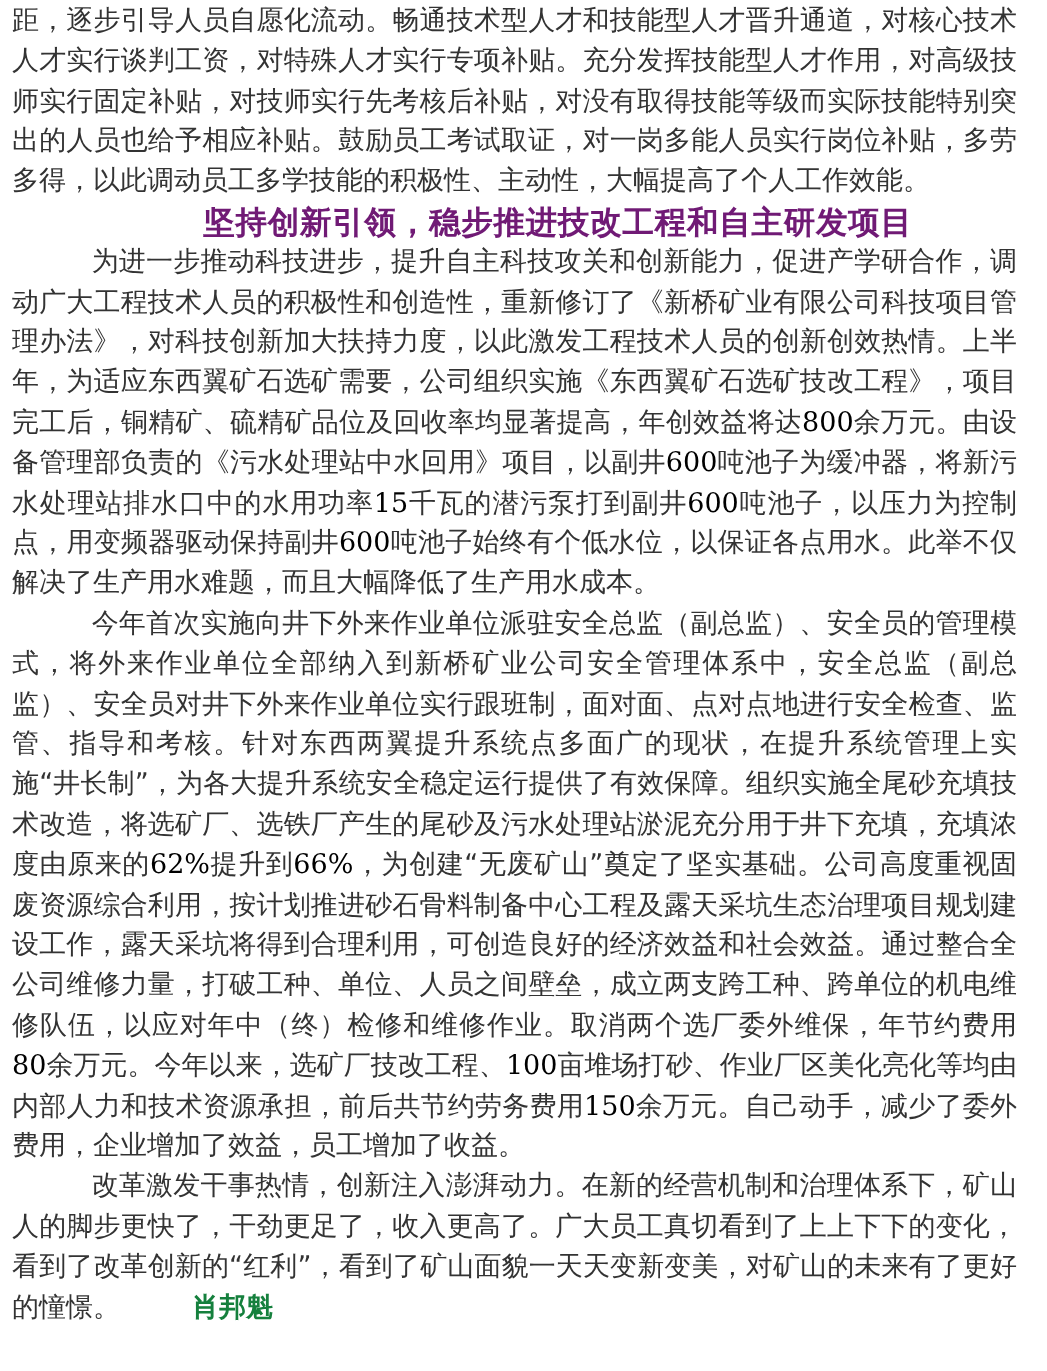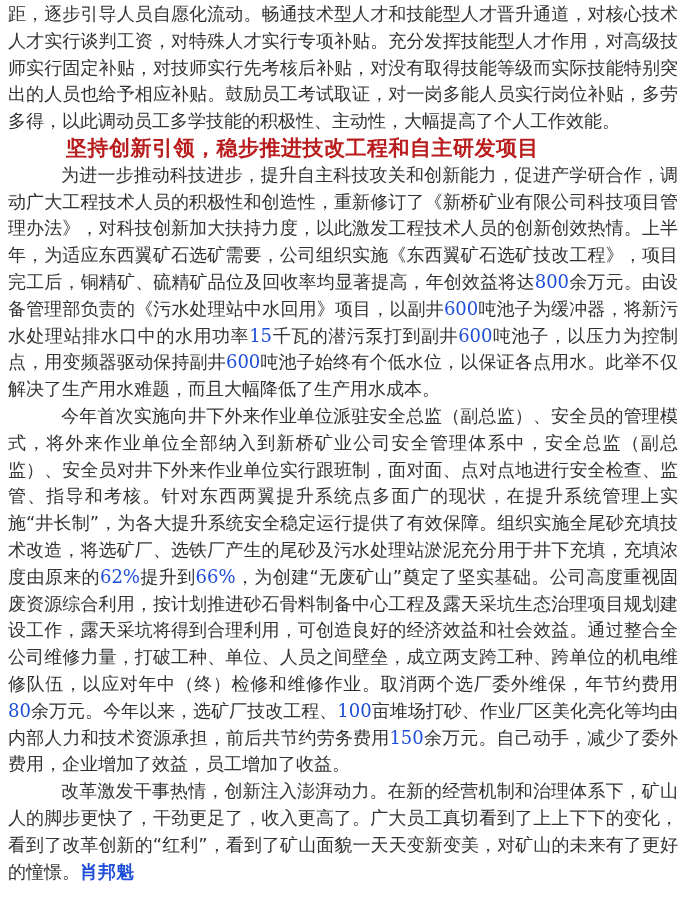--- a/index.html
+++ b/index.html
@@ -27,33 +27,34 @@
     margin: 0;
     text-indent: 2.95em;
   }
   .para.no-indent {
     text-indent: 0;
   }
   .heading {
     margin: 0 0 0 58px;
     font-size: 21px;
     font-weight: 700;
-    color: #b91c1c;
+    color: #701a75;
     line-height: 26.8px;
-    text-align: left;
+    text-align: center;
     text-indent: 0;
     letter-spacing: 0.5px;
   }
   .num {
-    color: #1d4ed8;
+    color: #000000;
     font-family: "DejaVu Serif", serif;
   }
   .author {
     font-weight: 700;
-    color: #1d4ed8;
+    color: #15803d;
+    margin-left: 48px;
   }
 </style>
 </head>
 <body>
 
 <main class="doc" id="doc">
     <p class="para no-indent"><span class="txt">距，逐步引导人员自愿化流动。畅通技术型人才和技能型人才晋升通道，对核心技术人才实行谈判工资，对特殊人才实行专项补贴。充分发挥技能型人才作用，对高级技师实行固定补贴，对技师实行先考核后补贴，对没有取得技能等级而实际技能特别突出的人员也给予相应补贴。鼓励员工考试取证，对一岗多能人员实行岗位补贴，多劳多得，以此调动员工多学技能的积极性、主动性，大幅提高了个人工作效能。</span></p>
     <h2 class="heading">坚持创新引领，稳步推进技改工程和自主研发项目</h2>
     <p class="para"><span class="txt">为进一步推动科技进步，提升自主科技攻关和创新能力，促进产学研合作，调动广大工程技术人员的积极性和创造性，重新修订了《新桥矿业有限公司科技项目管理办法》，对科技创新加大扶持力度，以此激发工程技术人员的创新创效热情。上半年，为适应东西翼矿石选矿需要，公司组织实施《东西翼矿石选矿技改工程》，项目完工后，铜精矿、硫精矿品位及回收率均显著提高，年创效益将达</span><span class="num">800</span><span class="txt">余万元。由设备管理部负责的《污水处理站中水回用》项目，以副井</span><span class="num">600</span><span class="txt">吨池子为缓冲器，将新污水处理站排水口中的水用功率</span><span class="num">15</span><span class="txt">千瓦的潜污泵打到副井</span><span class="num">600</span><span class="txt">吨池子，以压力为控制点，用变频器驱动保持副井</span><span class="num">600</span><span class="txt">吨池子始终有个低水位，以保证各点用水。此举不仅解决了生产用水难题，而且大幅降低了生产用水成本。</span></p>
     <p class="para"><span class="txt">今年首次实施向井下外来作业单位派驻安全总监（副总监）、安全员的管理模式，将外来作业单位全部纳入到新桥矿业公司安全管理体系中，安全总监（副总监）、安全员对井下外来作业单位实行跟班制，面对面、点对点地进行安全检查、监管、指导和考核。针对东西两翼提升系统点多面广的现状，在提升系统管理上实施“井长制”，为各大提升系统安全稳定运行提供了有效保障。组织实施全尾砂充填技术改造，将选矿厂、选铁厂产生的尾砂及污水处理站淤泥充分用于井下充填，充填浓度由原来的</span><span class="num">62%</span><span class="txt">提升到</span><span class="num">66%</span><span class="txt">，为创建“无废矿山”奠定了坚实基础。公司高度重视固废资源综合利用，按计划推进砂石骨料制备中心工程及露天采坑生态治理项目规划建设工作，露天采坑将得到合理利用，可创造良好的经济效益和社会效益。通过整合全公司维修力量，打破工种、单位、人员之间壁垒，成立两支跨工种、跨单位的机电维修队伍，以应对年中（终）检修和维修作业。取消两个选厂委外维保，年节约费用</span><span class="num">80</span><span class="txt">余万元。今年以来，选矿厂技改工程、</span><span class="num">100</span><span class="txt">亩堆场打砂、作业厂区美化亮化等均由内部人力和技术资源承担，前后共节约劳务费用</span><span class="num">150</span><span class="txt">余万元。自己动手，减少了委外费用，企业增加了效益，员工增加了收益。</span></p>

